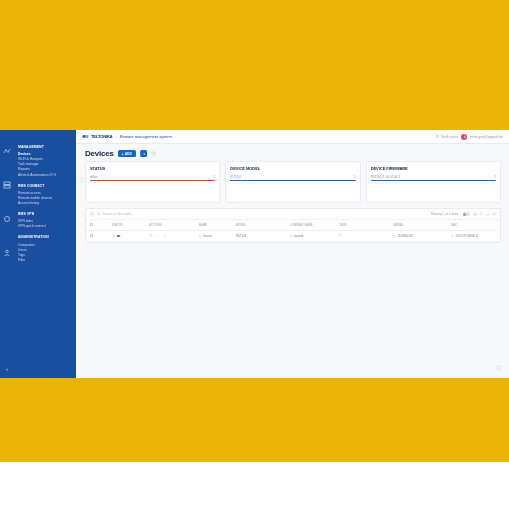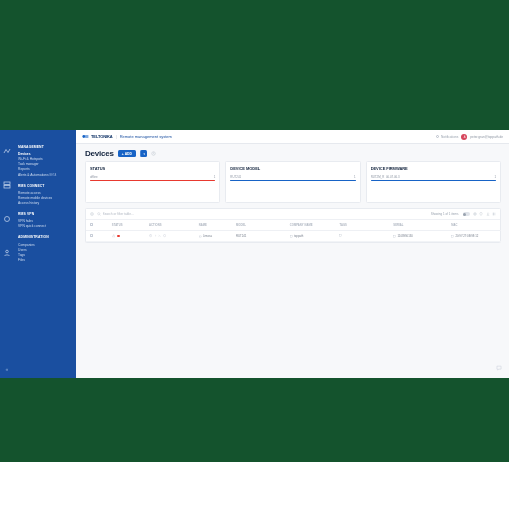--- a/index.html
+++ b/index.html
@@ -2,21 +2,21 @@
 <html><head>
 <meta charset="utf-8">
 <style>
   * { box-sizing: border-box; margin: 0; padding: 0; }
   html, body {
     width: 509px; height: 509px;
     background: #ffffff;
     font-family: "Liberation Sans", sans-serif;
     overflow: hidden;
   }
-  .page { position: relative; width: 509px; height: 462px; background: #14532d; }
+  .page { position: relative; width: 509px; height: 462px; background: #eab308; }
 
   
   .app {
     position: absolute;
     left: 0; top: 130px;
     width: 509px; height: 248px;
     background: #f7f8fa;
     display: flex;
     overflow: hidden;
   }

